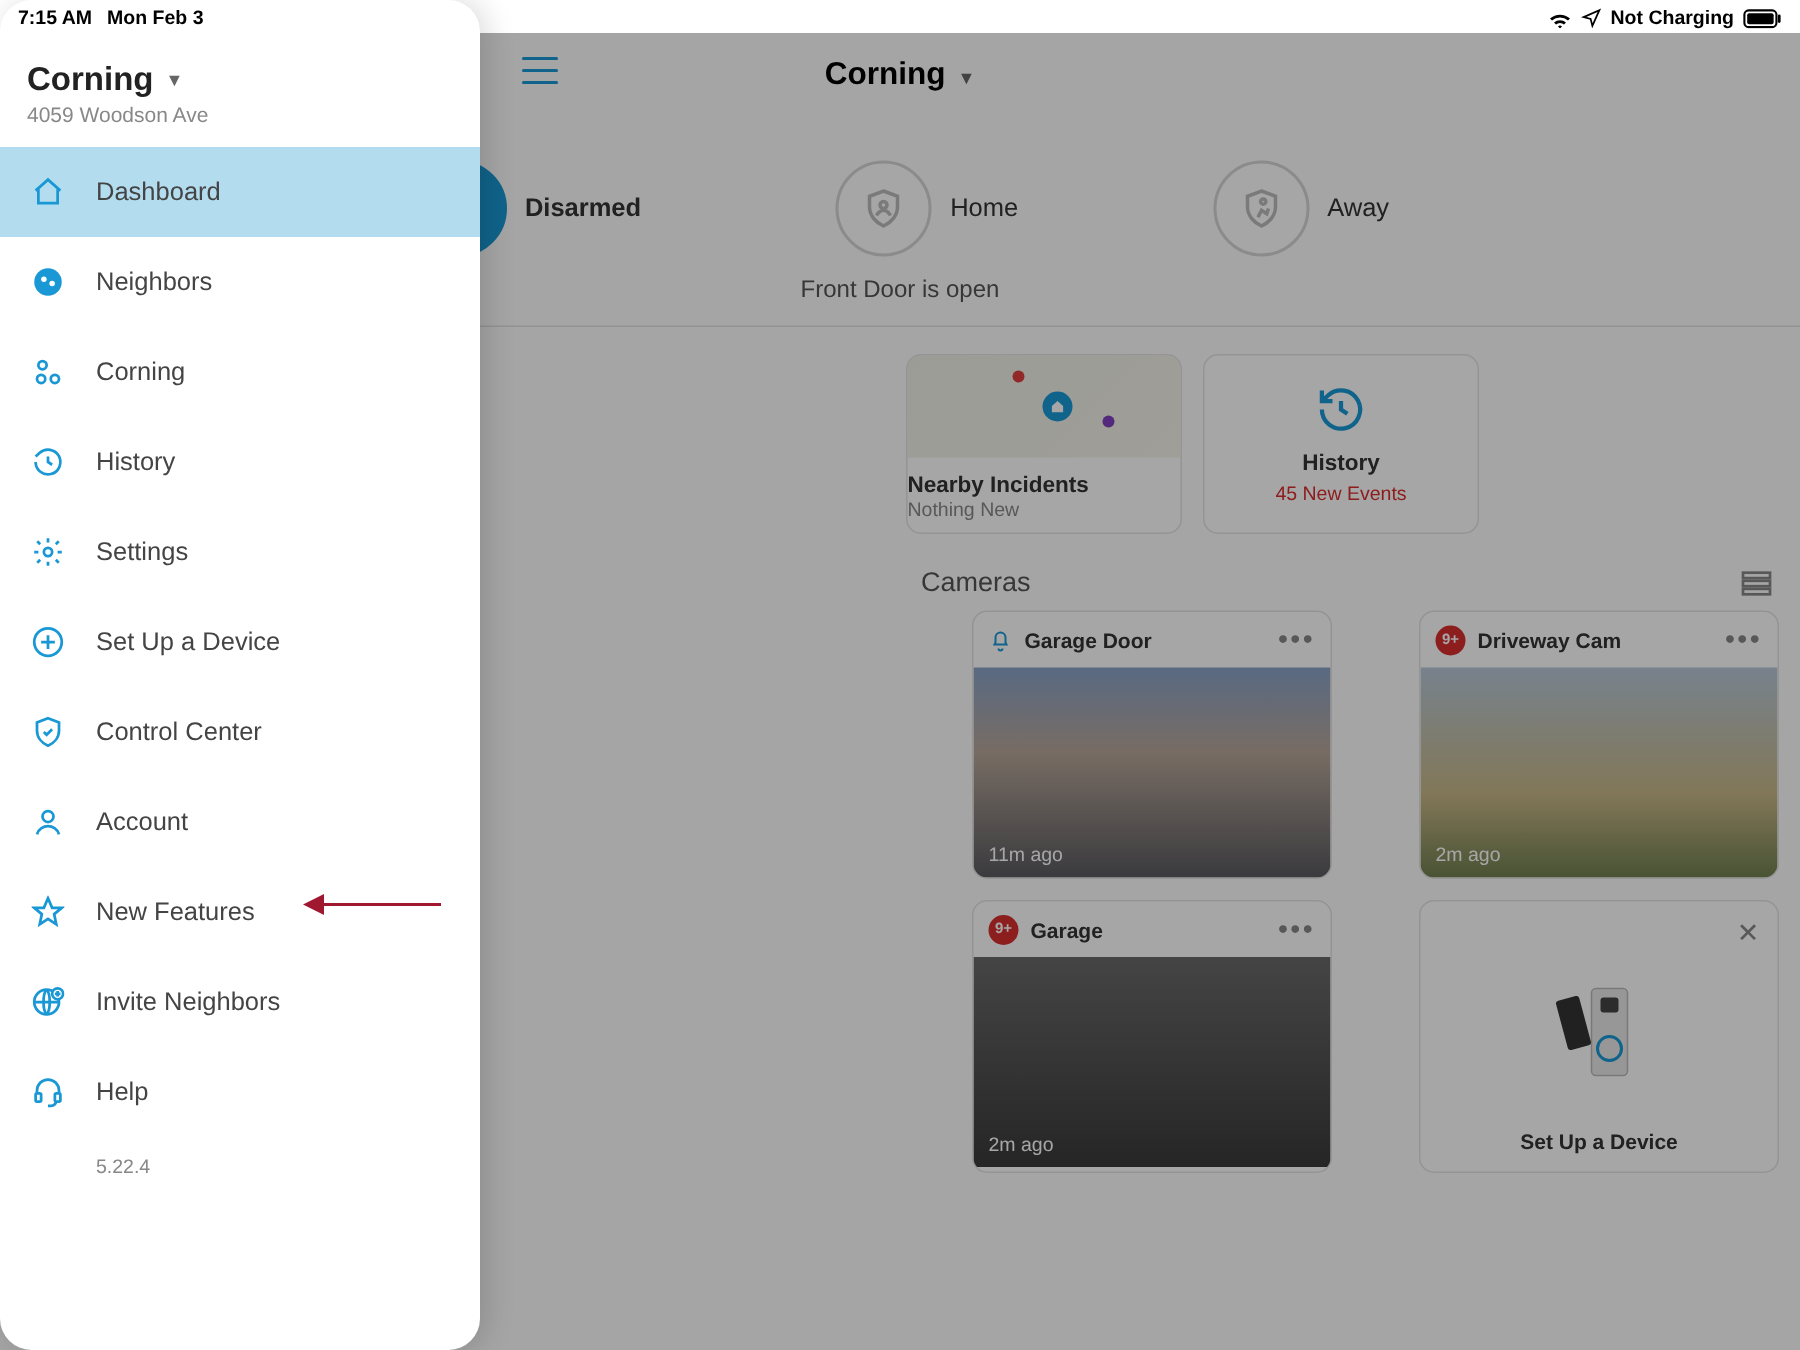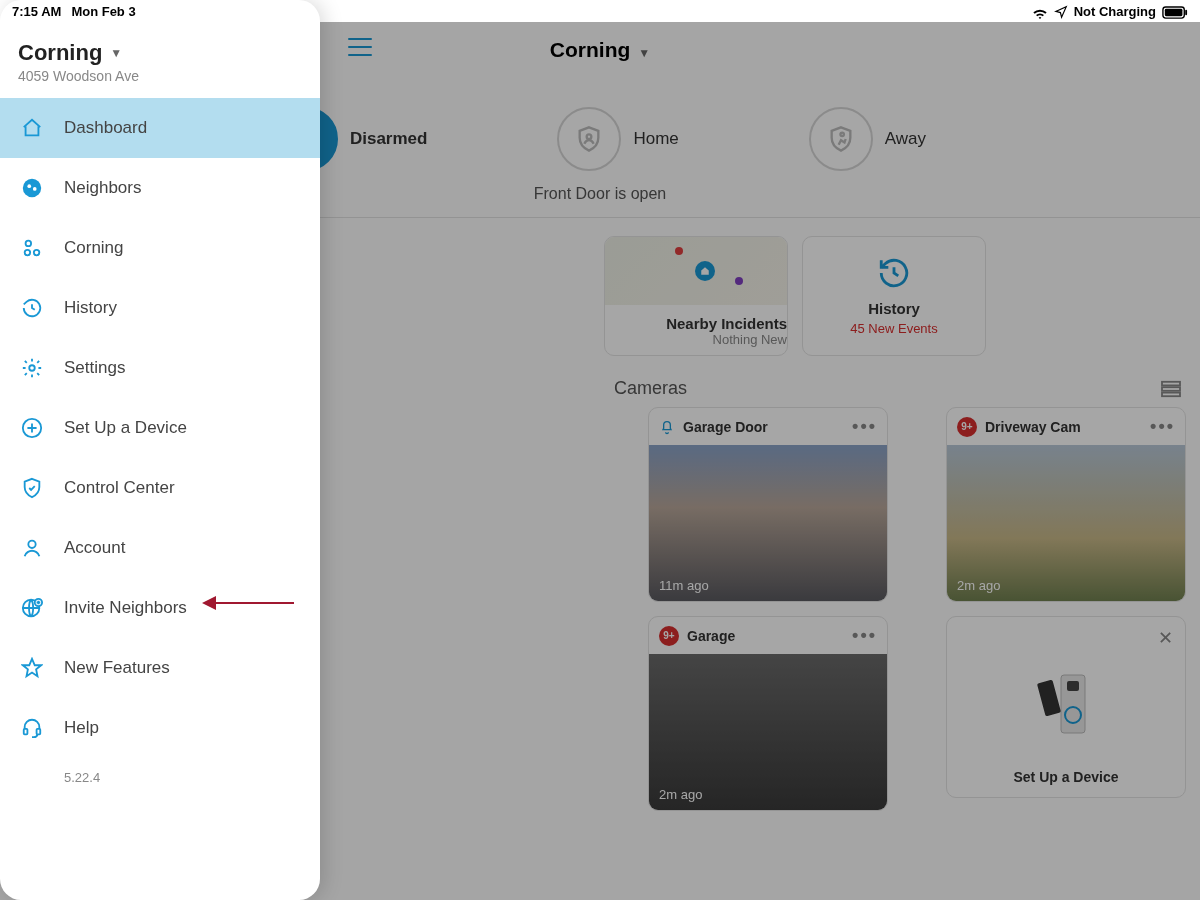--- a/index.html
+++ b/index.html
@@ -43,21 +43,21 @@
   .map-dot { position: absolute; width: 8px; height: 8px; border-radius: 50%; }
 
   .cameras-header { display: flex; justify-content: space-between; align-items: center; padding: 22px 18px 8px 614px; font-size: 18px; color: #555; font-weight: 500; }
 
   .cam-grid { display: grid; grid-template-columns: 284px 284px; gap: 14px; padding: 0 0 0 604px; }
   .cam { border: 1px solid #e3e3e3; border-radius: 10px; overflow: hidden; background: #fff; display: flex; flex-direction: column; margin-left: 44px; }
   .cam-head { display: flex; align-items: center; gap: 8px; padding: 8px 10px; font-size: 14px; font-weight: 600; color: #333; }
   .cam-head .spacer { flex: 1; }
   .cam-dots { color: #888; font-size: 18px; letter-spacing: 2px; }
   .cam-badge { width: 20px; height: 20px; border-radius: 50%; background: #d82e2e; color: #fff; font-size: 10px; font-weight: 700; display: flex; align-items: center; justify-content: center; }
-  .cam-preview { height: 156px; position: relative; display: flex; align-items: flex-end; padding: 8px 10px; color: #fff; font-size: 13px; font-weight: 500; }
+  .cam-preview { height: 140px; position: relative; display: flex; align-items: flex-end; padding: 8px 10px; color: #fff; font-size: 13px; font-weight: 500; }
   .cam-preview.dusk { background: linear-gradient(180deg,#8aa3c8 0%,#b8a79a 40%,#5a5a60 100%); }
   .cam-preview.field { background: linear-gradient(180deg,#b8c8d8,#c8b888 60%,#708050); }
   .cam-preview.gray { background: linear-gradient(180deg,#6a6a6a,#3a3a3a); }
   .promo-x { position: absolute; top: 10px; right: 12px; color: #888; font-size: 18px; }
   .promo-label { position: absolute; bottom: 12px; left: 0; right: 0; text-align: center; color: #333; font-size: 14px; font-weight: 600; }
 
   
   .sidebar { position: absolute; top: 0; left: 0; width: 320px; height: 900px; background: #fff; box-shadow: 4px 0 20px rgba(0,0,0,0.15); z-index: 10; border-radius: 21px; }
   .sidebar .status-bar { position: relative; }
   .loc-block { padding: 18px 18px 14px; }
@@ -135,21 +135,21 @@
     <div class="card map">
       <div class="map-bg">
         <div class="map-dot" style="background:#e04040;left:70px;top:10px"></div>
         <div class="map-dot" style="background:#1998d5;left:90px;top:24px;width:20px;height:20px;display:flex;align-items:center;justify-content:center">
           <svg width="10" height="10" viewBox="0 0 24 24" fill="#fff">
                 <path d="M3 11l9-8 9 8v10H3z"></path>
               </svg>
         </div>
         <div class="map-dot" style="background:#8040c0;left:130px;top:40px"></div>
       </div>
-      <div style="position:absolute;bottom:8px;left:16px;right:0;text-align:right">
+      <div style="position:absolute;bottom:8px;left:0;right:0;text-align:left">
         <div class="card-title">Nearby Incidents</div>
         <div class="card-sub">Nothing New</div>
       </div>
     </div>
     <div class="card">
       <div class="card-icon">
         <svg width="34" height="34" viewBox="0 0 24 24" fill="none" stroke="#1998d5" stroke-width="2">
               <path d="M3 12a9 9 0 1 0 3-6.7L3 8"></path>
               <path d="M3 3v5h5"></path>
               <path d="M12 8v4l3 2"></path>
@@ -316,35 +316,35 @@
             <svg width="22" height="22" viewBox="0 0 24 24" fill="none" stroke="#1998d5" stroke-width="2">
               <circle cx="12" cy="8" r="4"></circle>
               <path d="M4 21c1-4 5-6 8-6s7 2 8 6"></path>
             </svg>
           </span>
       <span>Account</span>
     </div>
     <div class="nav-item">
       <span class="nav-icon">
             <svg width="22" height="22" viewBox="0 0 24 24" fill="none" stroke="#1998d5" stroke-width="2">
+              <path d="M12 2l3 7h7l-5.5 4.5L18 21l-6-4-6 4 1.5-7.5L2 9h7z"></path>
+            </svg>
+          </span>
+      <span>New Features</span>
+    </div>
+    <div class="nav-item">
+      <span class="nav-icon">
+            <svg width="22" height="22" viewBox="0 0 24 24" fill="none" stroke="#1998d5" stroke-width="2">
               <circle cx="11" cy="12" r="9"></circle>
               <path d="M2 12h18M11 3c3 3 3 15 0 18M11 3c-3 3-3 15 0 18"></path>
               <circle cx="19" cy="6" r="4" fill="#fff"></circle>
               <path d="M19 4v4M17 6h4"></path>
             </svg>
           </span>
       <span>Invite Neighbors</span>
-    </div>
-    <div class="nav-item">
-      <span class="nav-icon">
-            <svg width="22" height="22" viewBox="0 0 24 24" fill="none" stroke="#1998d5" stroke-width="2">
-              <path d="M12 2l3 7h7l-5.5 4.5L18 21l-6-4-6 4 1.5-7.5L2 9h7z"></path>
-            </svg>
-          </span>
-      <span>New Features</span>
     </div>
     <div class="nav-item">
       <span class="nav-icon">
             <svg width="22" height="22" viewBox="0 0 24 24" fill="none" stroke="#1998d5" stroke-width="2">
               <path d="M4 13v-2a8 8 0 1 1 16 0v2"></path>
               <rect x="3" y="13" width="4" height="6" rx="1"></rect>
               <rect x="17" y="13" width="4" height="6" rx="1"></rect>
               <path d="M18 19a4 4 0 0 1-4 3h-2"></path>
             </svg>
           </span>

